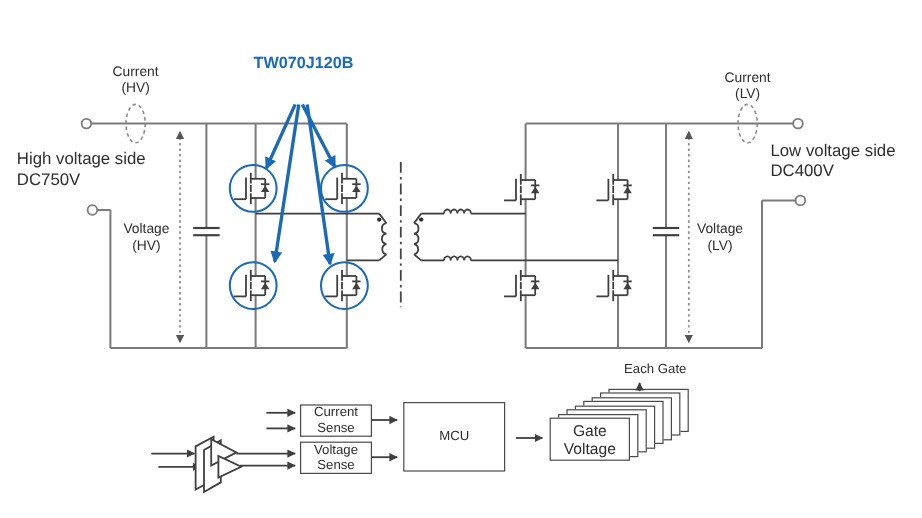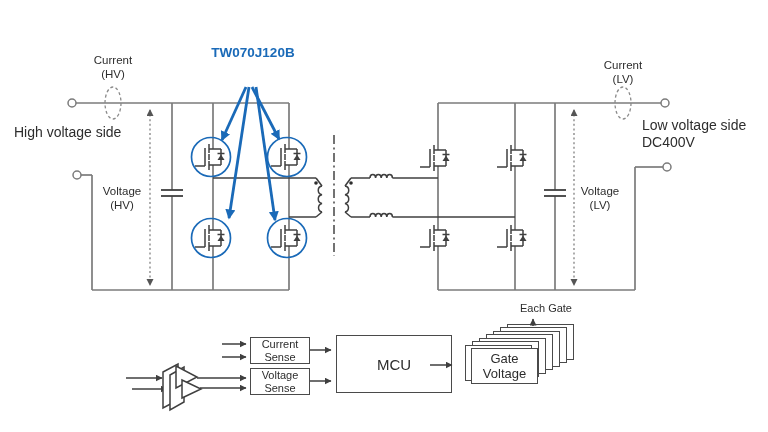--- a/index.html
+++ b/index.html
@@ -12,28 +12,28 @@
   .c{text-align:center;}
   .small{font-size:11.5px;line-height:13.5px;}
   .side{font-size:14px;line-height:17px;}
   .sic-title{font-size:12px;line-height:14px;}
   .sic-part{font-size:13.5px;line-height:16px;font-weight:bold;color:#1a6ab8;}
   .box{
     position:absolute;background:#fff;border:1.5px solid #4a4a4a;box-sizing:border-box;
     display:flex;flex-direction:column;align-items:center;justify-content:center;
   }
   .sense{width:60px;height:27px;font-size:11px;line-height:12.5px;}
-  .mcu{left:336px;top:335px;width:116px;height:58px;font-size:15px;}
+  .mcu{left:336px;top:335px;width:85px;height:58px;font-size:11px;}
   .gd-stack{position:absolute;left:458px;top:324px;width:116px;height:62px;}
   .gd{position:absolute;width:67px;height:36px;background:#fff;border:1.4px solid #4a4a4a;box-sizing:border-box;
       display:flex;flex-direction:column;align-items:center;justify-content:center;font-size:13px;line-height:15px;}
   .gd1{left:49px;top:0;}   .gd2{left:42px;top:3.4px;}
   .gd3{left:35px;top:6.9px;}.gd4{left:28px;top:10.3px;}
   .gd5{left:21px;top:13.7px;}.gd6{left:14px;top:17.1px;}
-  .gd7{left:7px;top:20.6px;} .gd8{left:0;top:24px;margin-left:13px;}
+  .gd7{left:7px;top:20.6px;} .gd8{left:0;top:24px;}
 </style>
 </head>
 <body>
 
 <div class="stage">
 
   <div class="lbl small c" style="left:85px;top:54px;width:56px;">
     <div>Current</div>
     <div>(HV)</div>
   </div>
@@ -42,20 +42,21 @@
     <div class="sic-part">TW070J120B</div>
   </div>
 
   <div class="lbl small c" style="left:595px;top:59px;width:56px;">
     <div>Current</div>
     <div>(LV)</div>
   </div>
 
   <div class="lbl side" style="left:14px;top:124px;">
     <div>High voltage side</div>
+    <div>DC750V</div>
   </div>
 
   <div class="lbl side" style="left:642px;top:117px;">
     <div>Low voltage side</div>
     <div>DC400V</div>
   </div>
 
   <div class="lbl small c" style="left:94px;top:185px;width:56px;">
     <div>Voltage</div>
     <div>(HV)</div>

